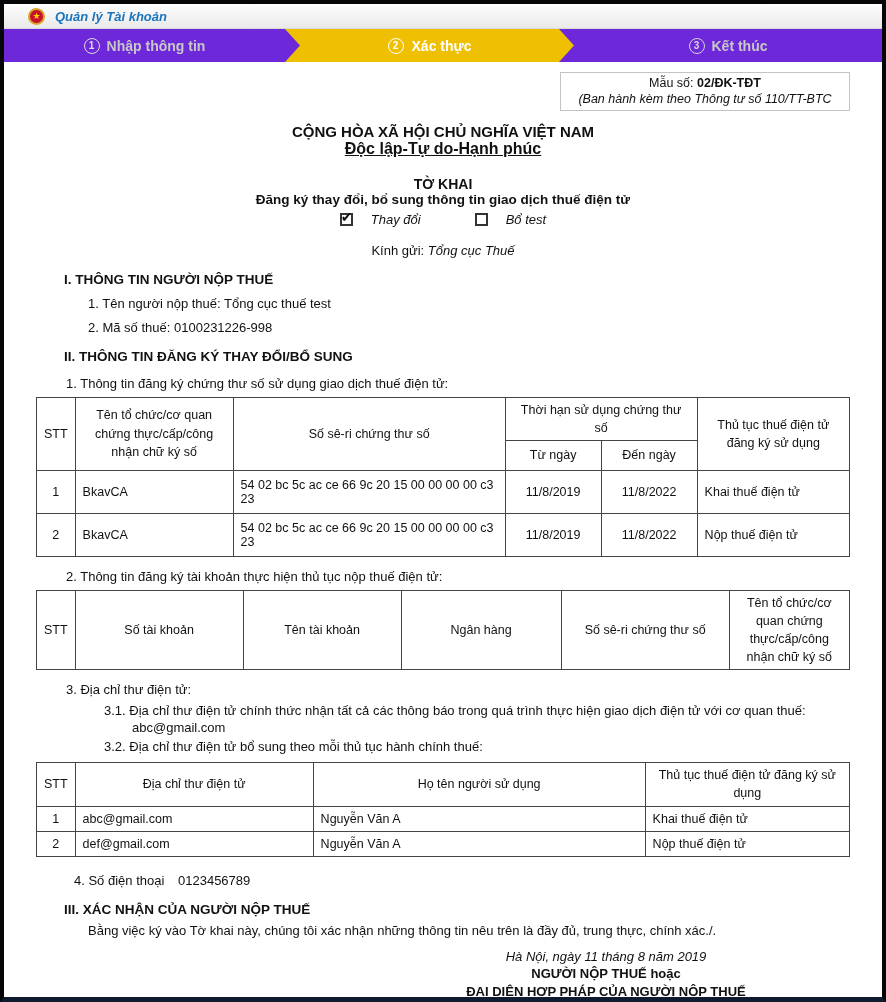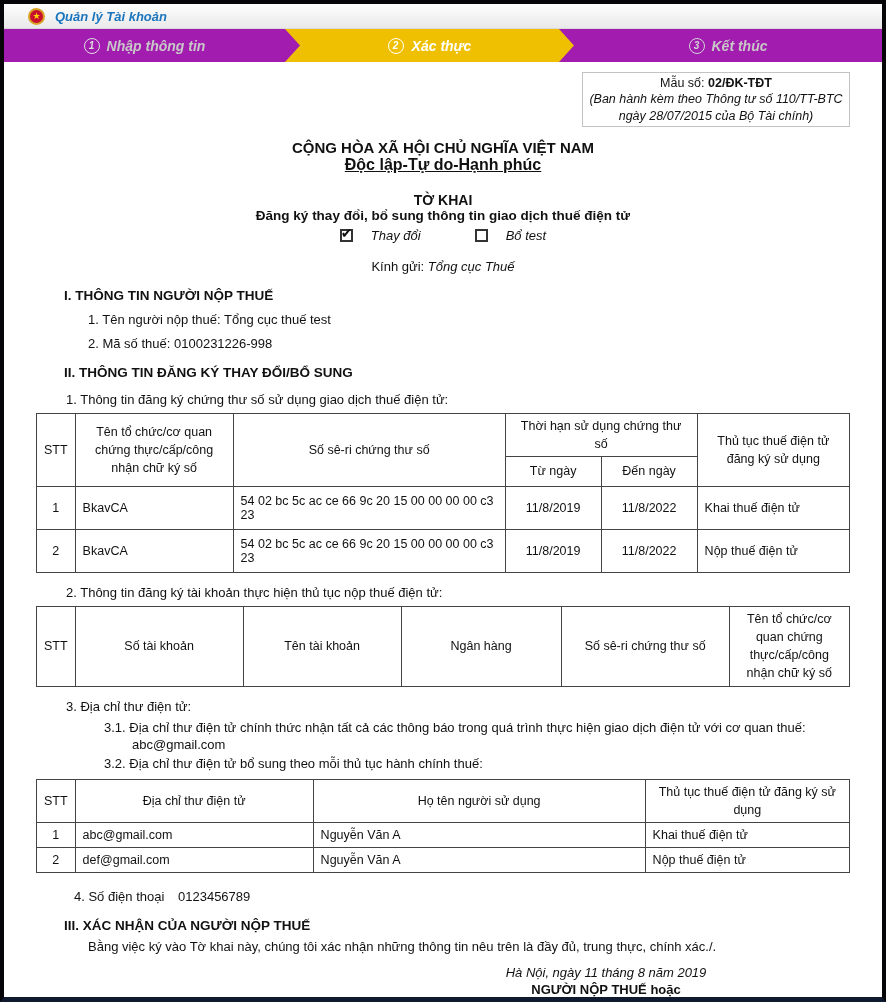--- a/index.html
+++ b/index.html
@@ -19,21 +19,21 @@
   }
   .emblem {
     width: 17px; height: 17px; border-radius: 50%;
     background: #c8102e; border: 2px solid #dca built;
     border: 2px solid #d9a425;
     display: inline-flex; align-items: center; justify-content: center;
     color: #ffd700; font-size: 9px; line-height: 1;
   }
   .appbar-title { color: #1b75bc; font-size: 13px; font-weight: bold; font-style: italic; }
   
-  .stepper { position: relative; height: 33px; background: #a21caf; font-style: italic; }
+  .stepper { position: relative; height: 33px; background: #6d28d9; }
   .step-label {
     position: absolute; top: 0; height: 33px;
     display: flex; align-items: center; justify-content: center; gap: 7px;
     color: #c8c8c8; font-weight: bold; font-size: 14px;
   }
   .step-1 { left: 0; width: 281px; }
   .step-3 { left: 570px; right: 0; }
   .step-circ {
     width: 16px; height: 16px; border-radius: 50%;
     border: 1px solid #d4d4d4; color: #d4d4d4;
@@ -45,21 +45,21 @@
     position: absolute; left: 281px; width: 289px; height: 33px;
     background: #efc001;
     clip-path: polygon(0 0, calc(100% - 15px) 0, 100% 50%, calc(100% - 15px) 100%, 0 100%, 15px 50%);
     display: flex; align-items: center; justify-content: center; gap: 8px;
     color: #fff; font-weight: bold; font-size: 14px;
   }
   .chevron .step-circ { border-color: #fff; color: #fff; }
   
   .content { padding: 10px 32px 0 32px; font-size: 13px; color: #111; }
   .form-no-box {
-    margin-left: auto; width: 268px; border: 1px solid #c3c3c3;
+    margin-left: auto; width: 290px; border: 1px solid #c3c3c3;
     text-align: center; font-size: 12.5px; padding: 2px 4px; line-height: 1.3;
   }
   .form-no-box .bold { font-weight: bold; }
   .form-no-box .it { font-style: italic; }
   .nat-header { text-align: center; margin-top: 12px; }
   .nat-line1 { font-weight: bold; font-size: 15px; }
   .nat-line2 { font-weight: bold; font-size: 16px; text-decoration: underline; }
   .doc-title { text-align: center; margin-top: 18px; }
   .doc-title-1 { font-weight: bold; font-size: 14px; }
   .doc-title-2 { font-weight: bold; font-size: 13.5px; }
@@ -116,21 +116,20 @@
     </div>
   </div>
 
   <div class="content">
 
     <div class="form-no-box">
       <div>
         <span>Mẫu số: </span><span class="bold">02/ĐK-TĐT</span>
       </div>
       <div class="it">(Ban hành kèm theo Thông tư số 110/TT-BTC</div>
-      <div class="it">ngày 28/07/2015 của Bộ Tài chính)</div>
     </div>
 
     <div class="nat-header">
       <div class="nat-line1">CỘNG HÒA XÃ HỘI CHỦ NGHĨA VIỆT NAM</div>
       <div class="nat-line2">Độc lập-Tự do-Hạnh phúc</div>
     </div>
 
     <div class="doc-title">
       <div class="doc-title-1">TỜ KHAI</div>
       <div class="doc-title-2">Đăng ký thay đổi, bổ sung thông tin giao dịch thuế điện tử</div>

